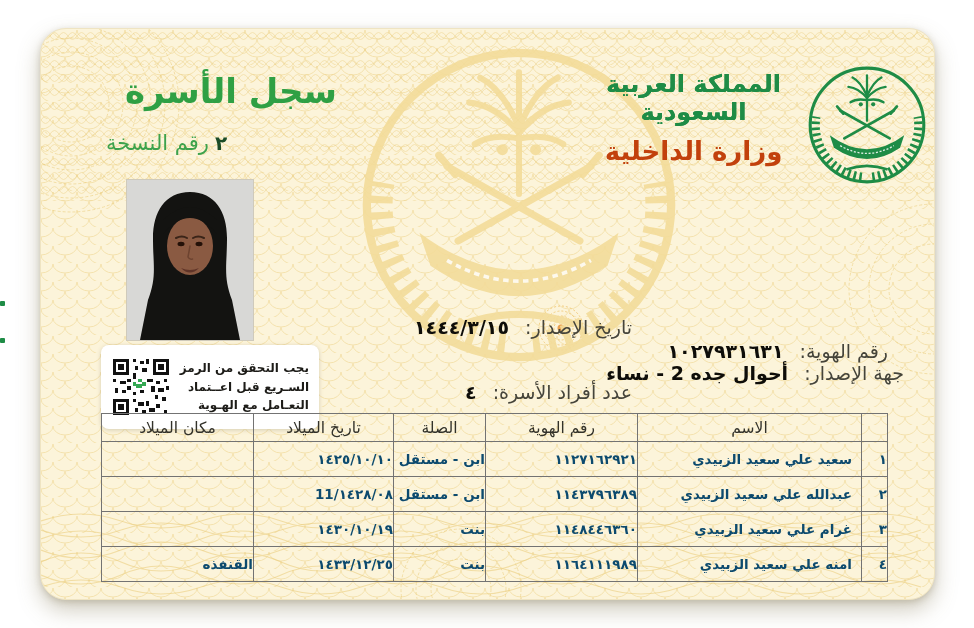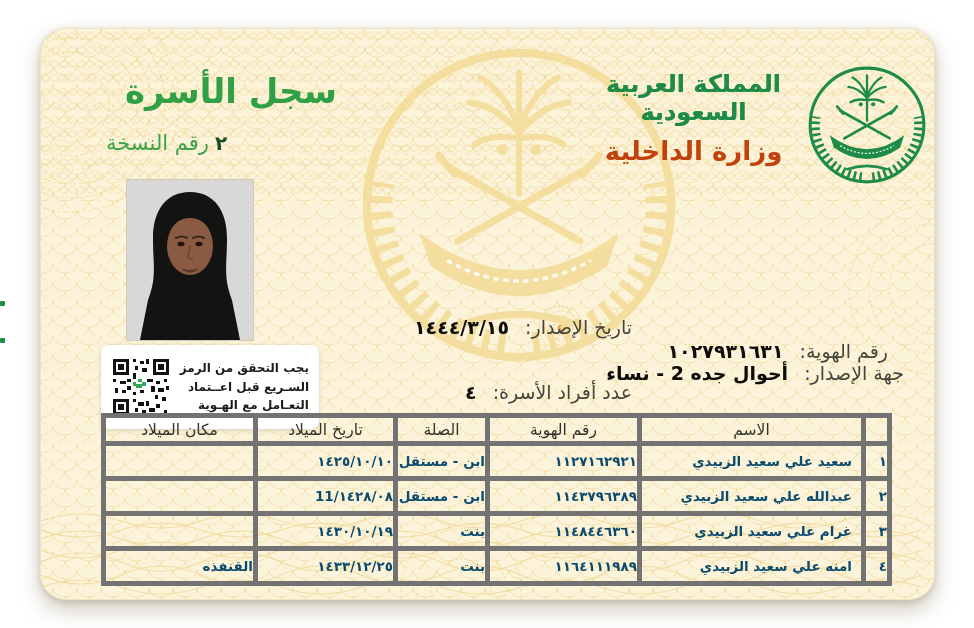--- a/index.html
+++ b/index.html
@@ -51,21 +51,21 @@
 
   .qr-panel { position:absolute; left:60px; top:316px; width:218px; height:84px;
     background:#ffffff; border-radius:8px; box-shadow:0 1px 4px rgba(100,90,60,.25);
     display:flex; align-items:center; gap:8px; padding:8px 10px; }
   .qr-panel svg { flex:0 0 auto; }
   .qr-text { flex:1; direction:rtl; text-align:right; font-size:12px; font-weight:bold;
     color:#1d1c18; line-height:1.55; }
 
   table.members { position:absolute; left:60px; top:384px; width:786px;
     border-collapse:collapse; direction:rtl; table-layout:fixed; }
-  table.members th, table.members td { border:5px solid #737373; background:transparent;
+  table.members th, table.members td { border:1px solid #737373; background:transparent;
     overflow:hidden; white-space:nowrap; }
   table.members thead tr { height:28px; }
   table.members tbody tr { height:35px; }
   table.members th { font-weight:normal; font-size:15.5px; color:#33322A; text-align:center; }
   table.members td { font-weight:bold; font-size:13.5px; color:#0c4a6e; text-align:right; }
   td.c-name { text-align:right; padding:0 9px; font-size:14px; }
   td.c-id { letter-spacing:1.5px; font-size:14px; }
   td.c-num { font-size:14px; }
 </style>
 </head>

